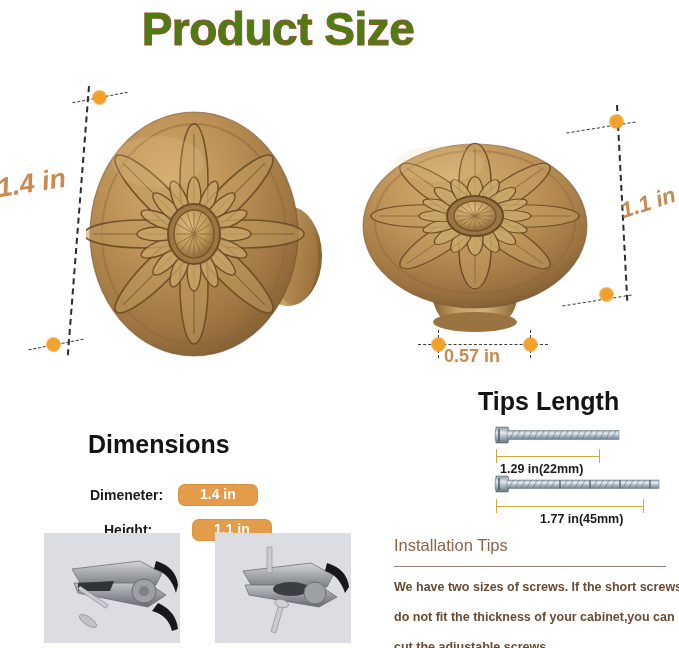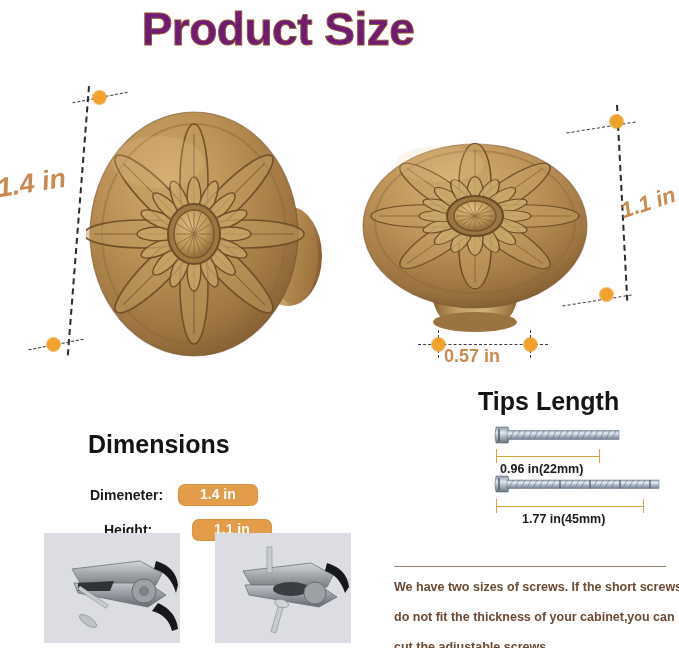--- a/index.html
+++ b/index.html
@@ -10,21 +10,21 @@
     font-family: "Liberation Sans", sans-serif;
     overflow: hidden;
   }
   #page { position: relative; width: 679px; height: 648px; background: #fff; }
 
   
   .title {
     position: absolute; left: 0; top: 2px; width: 556px;
     text-align: center;
     font-size: 46px; font-weight: 700; letter-spacing: -0.5px;
-    color: #701a75;
+    color: #4d7c0f;
     -webkit-text-stroke: 1px #8d5633;
     font-family: "Liberation Sans", sans-serif;
   }
 
   
   .knob-wrap { position: absolute; }
 
   
   .dash-line { position: absolute; background: none; }
   .dash-v {
@@ -375,21 +375,21 @@
         <line x1="116" y1="7.5" x2="112" y2="16.5"></line>
           <line x1="122" y1="7.5" x2="118" y2="16.5"></line>
       </g>
     </svg>
   </div>
   <div class="screw-bracket" style="left:496px; top:456px; width:104px; height:14px;">
     <span class="bar"></span>
     <span class="tick-l"></span>
     <span class="tick-r"></span>
   </div>
-  <div class="screw-cap" style="left:500px; top:462px;">0.96 in(22mm)</div>
+  <div class="screw-cap" style="left:500px; top:462px;">1.29 in(22mm)</div>
 
   <div class="screw" style="left:494px; top:472px;">
     <svg width="172" height="24" viewBox="0 0 172 24">
       <path d="M2,4 Q0,12 2,20 L14,20 Q17,12 14,4 Z" fill="url(#headG)" stroke="#5d6b78" stroke-width="0.6"></path>
       <line x1="5" y1="6" x2="5" y2="18" stroke="#46525d" stroke-width="1.4"></line>
       <rect x="13" y="8" width="152" height="8.5" fill="url(#shaftG)" stroke="#66747f" stroke-width="0.5"></rect>
       <g stroke="#6e7d89" stroke-width="0.8" opacity="0.85">
         <line x1="19" y1="8" x2="15" y2="16.5"></line>
           <line x1="25" y1="8" x2="21" y2="16.5"></line>
         <line x1="31" y1="8" x2="27" y2="16.5"></line>
@@ -418,21 +418,21 @@
         <line x1="126" y1="8" x2="126" y2="16.5"></line>
         <line x1="156" y1="8" x2="156" y2="16.5"></line>
       </g>
     </svg>
   </div>
   <div class="screw-bracket" style="left:496px; top:506px; width:148px; height:14px;">
     <span class="bar"></span>
     <span class="tick-l"></span>
     <span class="tick-r"></span>
   </div>
-  <div class="screw-cap" style="left:522px; top:512px;">1.77 in(45mm)</div>
+  <div class="screw-cap" style="left:540px; top:512px;">1.77 in(45mm)</div>
 
   <div class="photo" style="left:44px; top:533px; width:136px; height:110px;">
     <svg width="136" height="110" viewBox="0 0 136 110">
       <rect width="136" height="110" fill="#dcdde2"></rect>
       <defs>
         <linearGradient id="metal1" x1="0" y1="0" x2="0" y2="1">
           <stop offset="0%" stop-color="#d5d7da"></stop>
           <stop offset="45%" stop-color="#a9acb1"></stop>
           <stop offset="100%" stop-color="#7d8085"></stop>
         </linearGradient>
@@ -473,20 +473,21 @@
 
       <rect x="52" y="14" width="5" height="26" fill="#c8ccd1" stroke="#7d8085" stroke-width="0.5"></rect>
 
       <g transform="rotate(16 70 86)">
         <rect x="60" y="72" width="5" height="30" fill="#c8ccd1" stroke="#7d8085" stroke-width="0.5"></rect>
         <ellipse cx="62.5" cy="72" rx="7" ry="4" fill="#cfd3d8" stroke="#7d8085" stroke-width="0.6"></ellipse>
       </g>
     </svg>
   </div>
 
+  <div class="tips-head" style="left:394px; top:536px;">Installation Tips</div>
   <div class="tips-rule" style="left:394px; top:566px; width:272px;"></div>
   <div class="tips-body" style="left:394px; top:572px;">
     <div class="tips-line">We have two sizes of screws. If the short screws</div>
     <div class="tips-line">do not fit the thickness of your cabinet,you can</div>
     <div class="tips-line">cut the adjustable screws.</div>
   </div>
 
 </div>
 
 </body></html>

